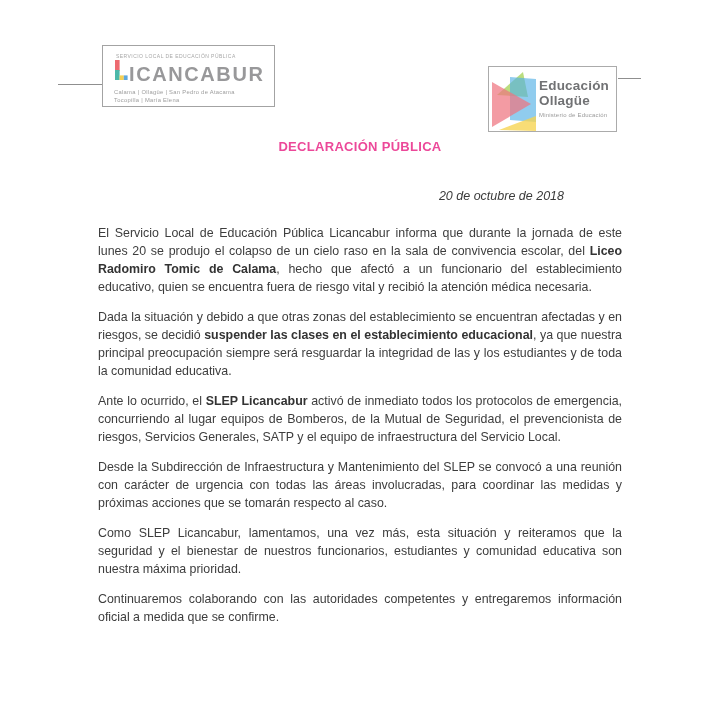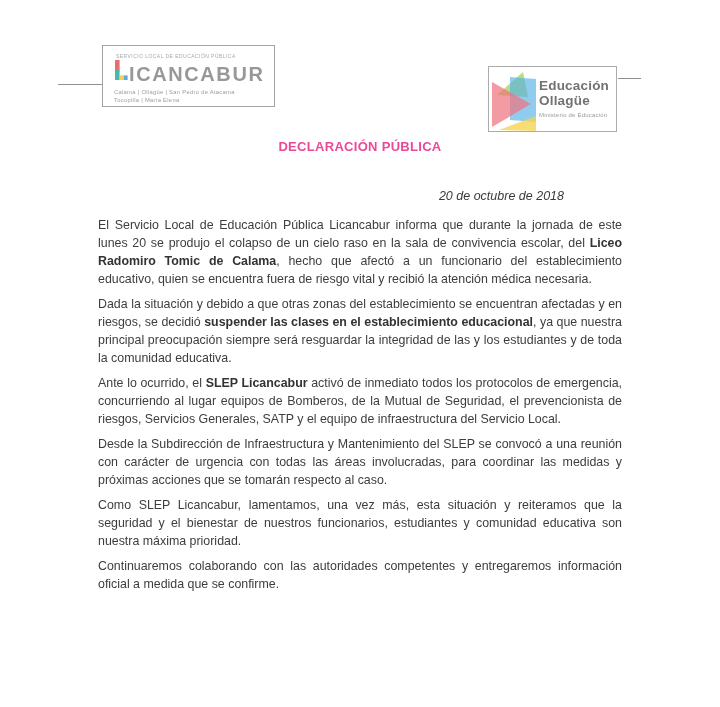--- a/index.html
+++ b/index.html
@@ -57,21 +57,21 @@
     font-size:13px;font-weight:bold;color:#ec4899;letter-spacing:.3px;
   }
   .doc-date{
     position:absolute;top:189px;left:98px;width:466px;text-align:right;
     font-size:12.5px;font-style:italic;color:#3a3a3a;
   }
   .doc-body{
     position:absolute;top:212px;left:98px;width:524px;
   }
   .doc-body p{
-    margin:4px 0 7px 0;
+    margin:12px 0 7px 0;
     font-size:12.4px;line-height:18px;
     text-align:justify;color:#3d3d3d;
   }
   .b{font-weight:bold;color:#333;}
 </style>
 </head>
 <body>
 
 <div class="page">
 

